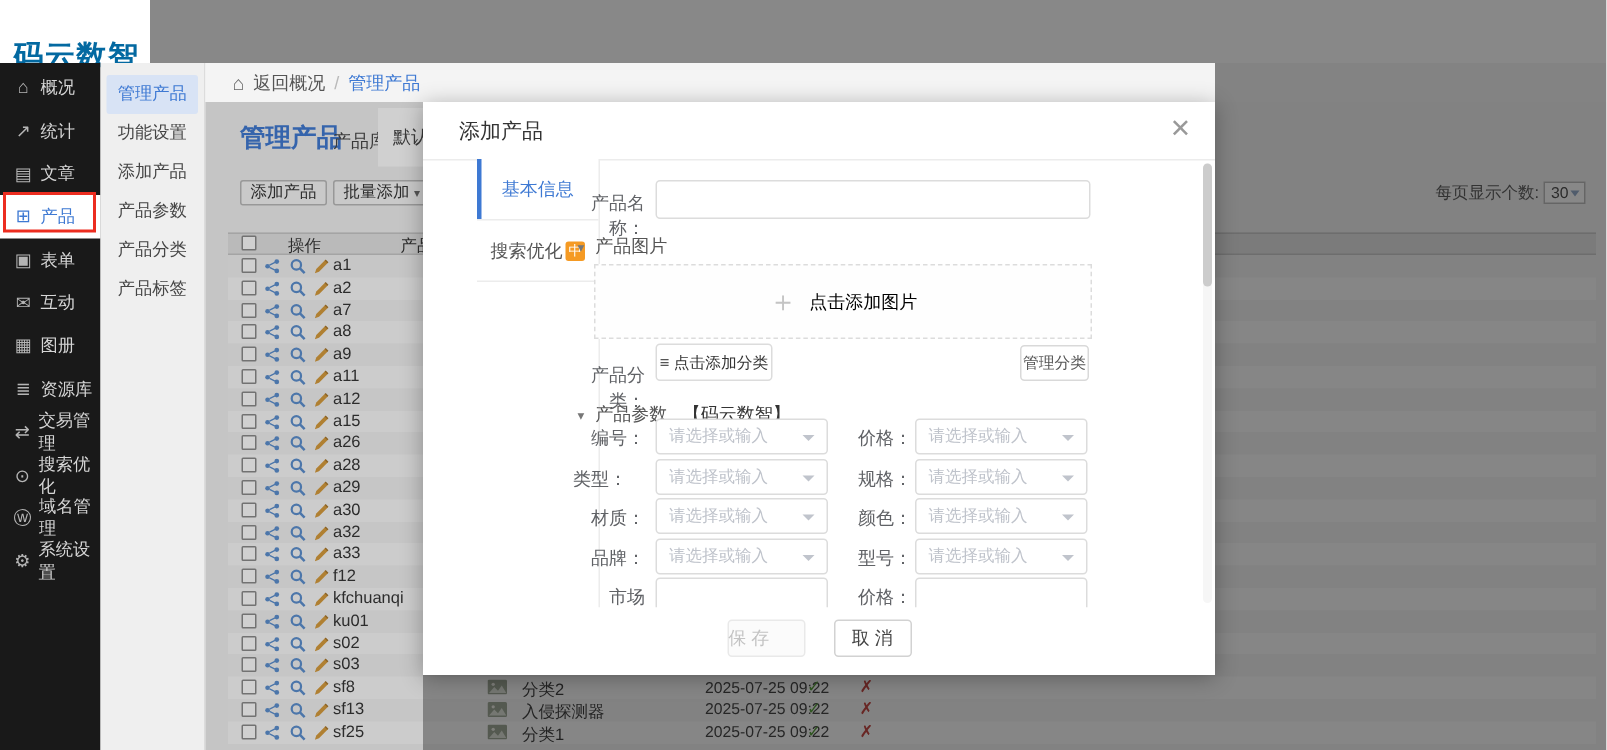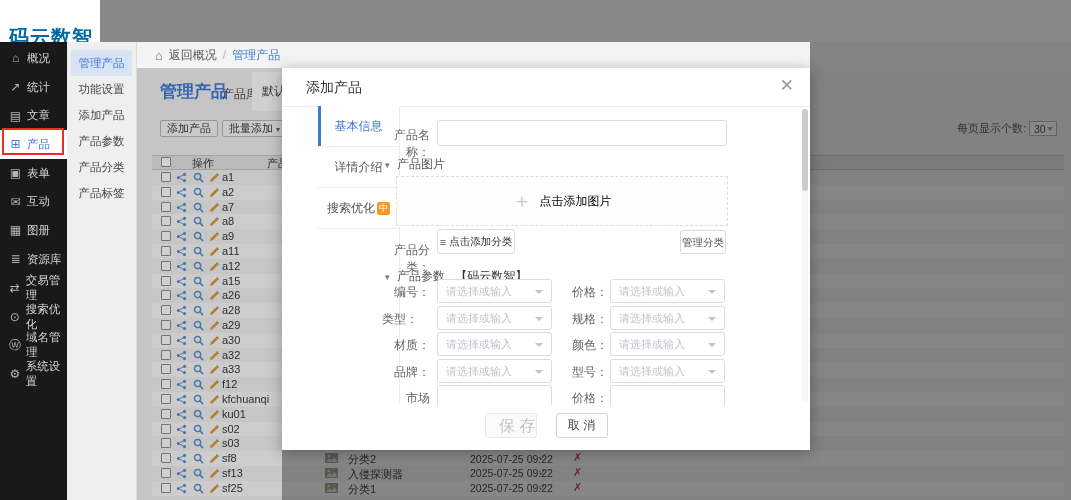--- a/index.html
+++ b/index.html
@@ -89,21 +89,21 @@
   .f-cat-label{left:10px;top:136px;width:57px;}
   .cat-btn{position:absolute;left:74px;top:123px;width:78px;height:25px;border:1px solid #dcdcdc;border-radius:3px;background:#fff;display:flex;align-items:center;justify-content:center;gap:3px;font-size:10.5px;color:#333;box-sizing:border-box;}
   .cat-btn .lic{color:#555;font-size:11px;}
   .manage-btn{position:absolute;left:317px;top:124px;width:46px;height:24px;border:1px solid #d9d9d9;border-radius:3px;background:#fff;font-size:10.5px;color:#555;line-height:22px;text-align:center;box-sizing:border-box;}
   .p-label{position:absolute;width:47px;text-align:right;font-size:12px;color:#606266;}
   .sel{position:absolute;height:24px;width:115px;border:1px solid #dcdcdc;border-radius:3px;background:#fff;box-sizing:border-box;font-size:11px;color:#bfc3cb;line-height:22px;padding-left:8px;}
   .sel.has-arrow::after{content:"";position:absolute;right:8px;top:10px;border-left:4px solid transparent;border-right:4px solid transparent;border-top:4px solid #c0c4cc;}
   .modal-scrollbar{position:absolute;right:2px;top:3px;width:6px;height:293px;background:#f6f6f6;border-radius:3px;}
   .modal-scrollthumb{position:absolute;right:0;top:0;width:6px;height:82px;background:#cccccc;border-radius:3px;}
   .modal-foot{position:absolute;left:0;right:0;bottom:0;height:45px;background:#fff;display:flex;justify-content:center;gap:19px;padding-top:8px;box-sizing:border-box;}
-  .btn-save{width:52px;height:25px;background:#fbfbfb;border:1px solid #e9e9e9;color:#c3c3c3;font-size:16px;border-radius:3px;text-align:right;line-height:23px;box-sizing:border-box;}
+  .btn-save{width:52px;height:25px;background:#fbfbfb;border:1px solid #e9e9e9;color:#c3c3c3;font-size:12px;border-radius:3px;text-align:left;line-height:23px;box-sizing:border-box;}
   .btn-cancel{width:52px;height:25px;background:#fff;border:1px solid #d2d2d2;color:#444;font-size:12px;border-radius:3px;text-align:center;line-height:23px;box-sizing:border-box;}
 </style>
 </head>
 <body>
 
 <div id="app">
 
   <div class="topbar">
     <div class="logo">码云数智</div>
   </div>
@@ -639,21 +639,20 @@
   <div class="dim" id="dim-right"></div>
 
   <div class="modal">
     <div class="modal-head">
       <div class="modal-title">添加产品</div>
       <div class="modal-close">✕</div>
     </div>
 
     <div class="modal-tabs" id="modal-tabs">
         <div class="mtab active"><span>基本信息</span></div>
-        <div class="mtab"><span>详情介绍</span></div>
         <div class="mtab"><span>搜索优化</span><span class="mbadge">中</span></div>
       </div>
 
     <div class="modal-body">
       <div class="flabel f-name-label">产品名称：</div>
       <input class="f-name-input" value="" style="">
 
       <div class="sec-head sec-img">
         <span class="arr">▾</span>
         <span>产品图片</span>

